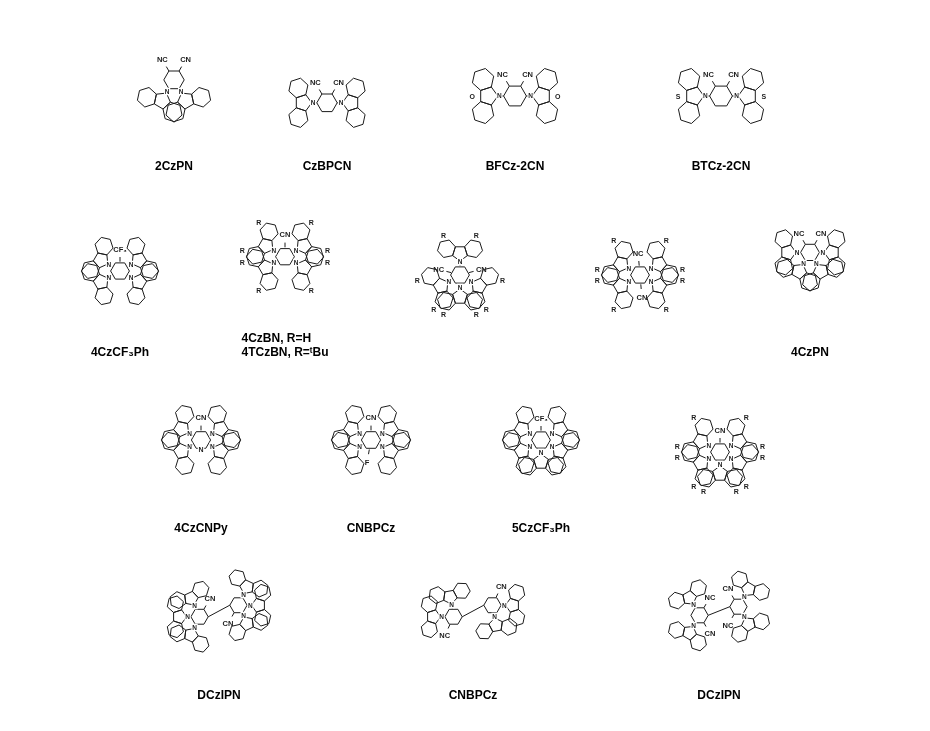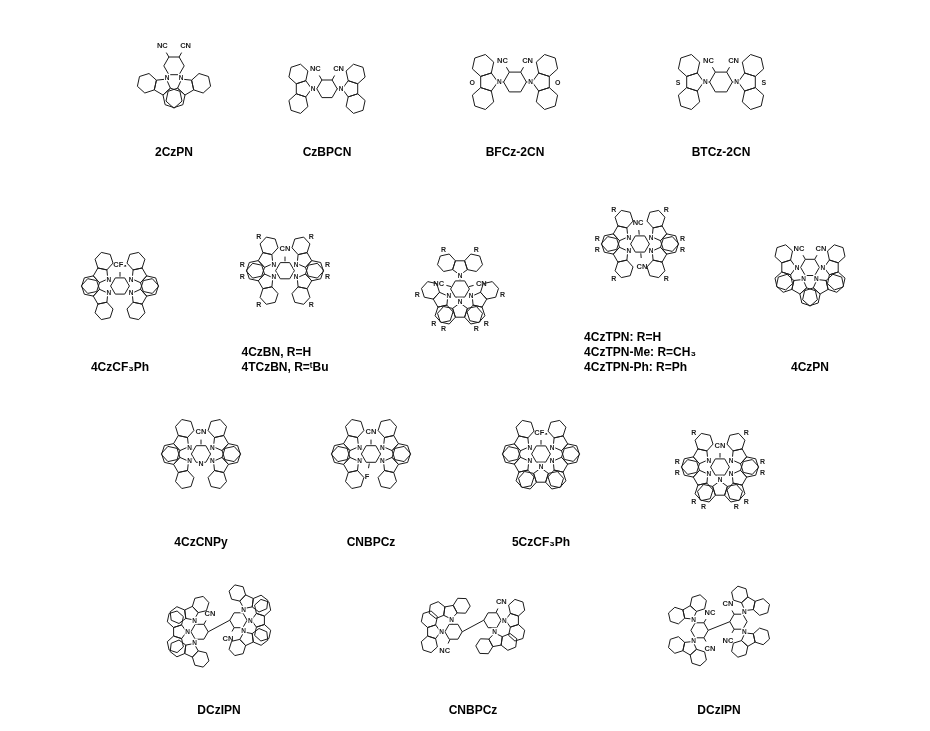--- a/index.html
+++ b/index.html
@@ -246,25 +246,20 @@
           <text x="107.3" y="53.4" text-anchor="middle" font-size="7" font-family="&quot;Liberation Sans&quot;,&quot;DejaVu Sans&quot;,sans-serif" font-weight="bold" fill="#1c1c1c" stroke="#ffffff" stroke-width="2.4" paint-order="stroke">R</text>
           <text x="123.6" y="81.7" text-anchor="middle" font-size="7" font-family="&quot;Liberation Sans&quot;,&quot;DejaVu Sans&quot;,sans-serif" font-weight="bold" fill="#1c1c1c" stroke="#ffffff" stroke-width="2.4" paint-order="stroke">R</text>
           <path d="M89.1,89.7L93.2,92.0" fill="none" stroke="#1c1c1c" stroke-width="1"></path>
           <path d="M93.2,92.0L101.5,88.3L107.7,95.1L103.1,103.1L94.1,101.1Z" fill="none" stroke="#1c1c1c" stroke-width="1"></path>
           <path d="M101.5,88.3L107.7,95.1L116.7,93.2L119.5,84.4L113.3,77.6L104.3,79.6Z" fill="none" stroke="#1c1c1c" stroke-width="1"></path>
           <path d="M103.1,103.1L94.1,101.1L88.0,107.9L90.8,116.7L99.7,118.6L105.9,111.8Z" fill="none" stroke="#1c1c1c" stroke-width="1"></path>
           <text x="92.1" y="93.7" text-anchor="middle" font-size="6.5" font-family="&quot;Liberation Sans&quot;,&quot;DejaVu Sans&quot;,sans-serif" font-weight="bold" fill="#1c1c1c" stroke="#ffffff" stroke-width="2.4" paint-order="stroke">N</text>
           <text x="123.6" y="93.2" text-anchor="middle" font-size="7" font-family="&quot;Liberation Sans&quot;,&quot;DejaVu Sans&quot;,sans-serif" font-weight="bold" fill="#1c1c1c" stroke="#ffffff" stroke-width="2.4" paint-order="stroke">R</text>
           <text x="107.3" y="121.5" text-anchor="middle" font-size="7" font-family="&quot;Liberation Sans&quot;,&quot;DejaVu Sans&quot;,sans-serif" font-weight="bold" fill="#1c1c1c" stroke="#ffffff" stroke-width="2.4" paint-order="stroke">R</text>
         </svg>
-        <div class="mol-label multi">
-          <div>4CzTPN: R=H</div>
-          <div>4CzTPN-Me: R=CH₃</div>
-          <div>4CzTPN-Ph: R=Ph</div>
-        </div>
       </div>
       <div class="mol-cell">
         <svg width="142" height="158" viewBox="0 0 142 158">
           <path d="M80.4,66.4L75.7,74.5L66.3,74.5L61.6,66.4L66.3,58.3L75.7,58.3Z" fill="none" stroke="#1c1c1c" stroke-width="1"></path>
           <path d="M66.3,58.3L64.0,54.2" fill="none" stroke="#1c1c1c" stroke-width="1"></path>
           <text x="60.0" y="49.9" text-anchor="middle" font-size="7.5" font-family="&quot;Liberation Sans&quot;,&quot;DejaVu Sans&quot;,sans-serif" font-weight="bold" fill="#1c1c1c" stroke="#ffffff" stroke-width="2.4" paint-order="stroke">NC</text>
           <path d="M75.7,58.3L78.0,54.2" fill="none" stroke="#1c1c1c" stroke-width="1"></path>
           <text x="82.0" y="49.9" text-anchor="middle" font-size="7.5" font-family="&quot;Liberation Sans&quot;,&quot;DejaVu Sans&quot;,sans-serif" font-weight="bold" fill="#1c1c1c" stroke="#ffffff" stroke-width="2.4" paint-order="stroke">CN</text>
           <path d="M61.6,66.4L57.0,66.4" fill="none" stroke="#1c1c1c" stroke-width="1"></path>
           <path d="M57.0,66.4L51.6,73.8L42.8,71.0L42.8,61.8L51.6,59.0Z" fill="none" stroke="#1c1c1c" stroke-width="1"></path>

